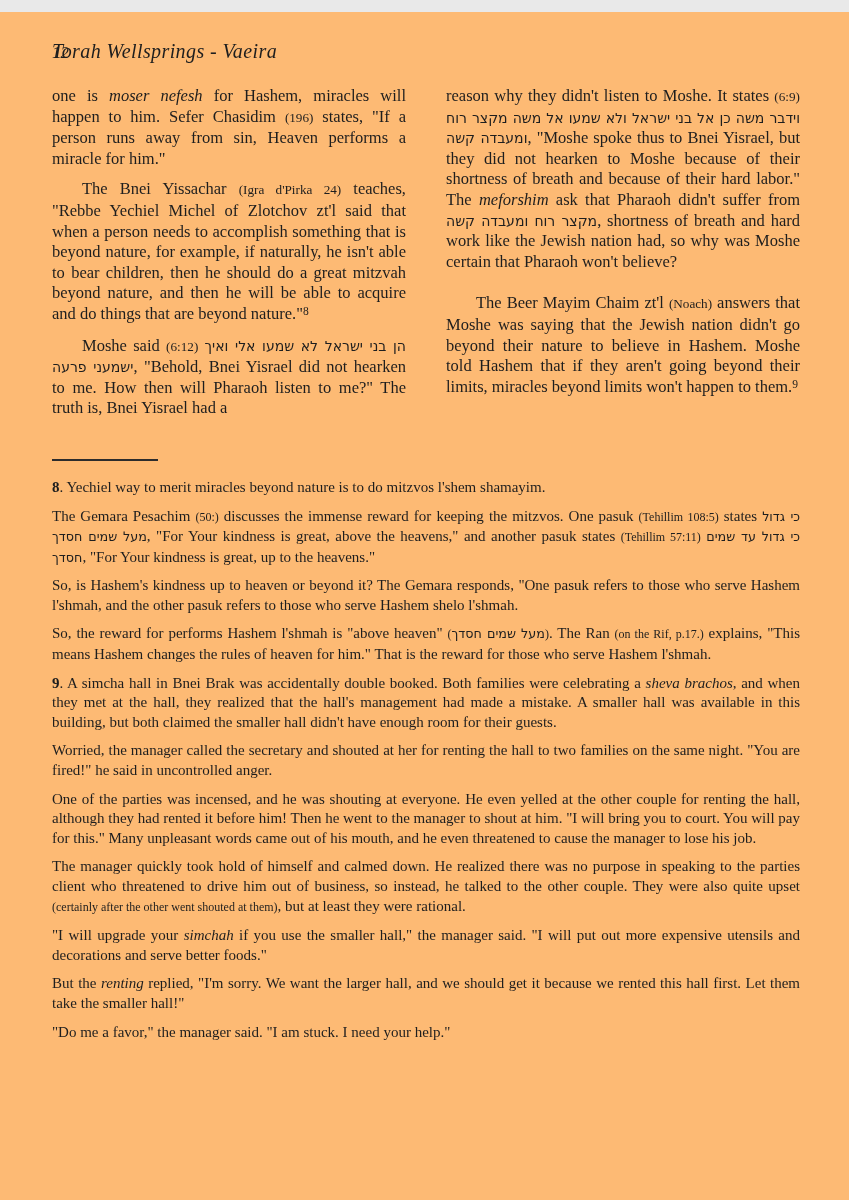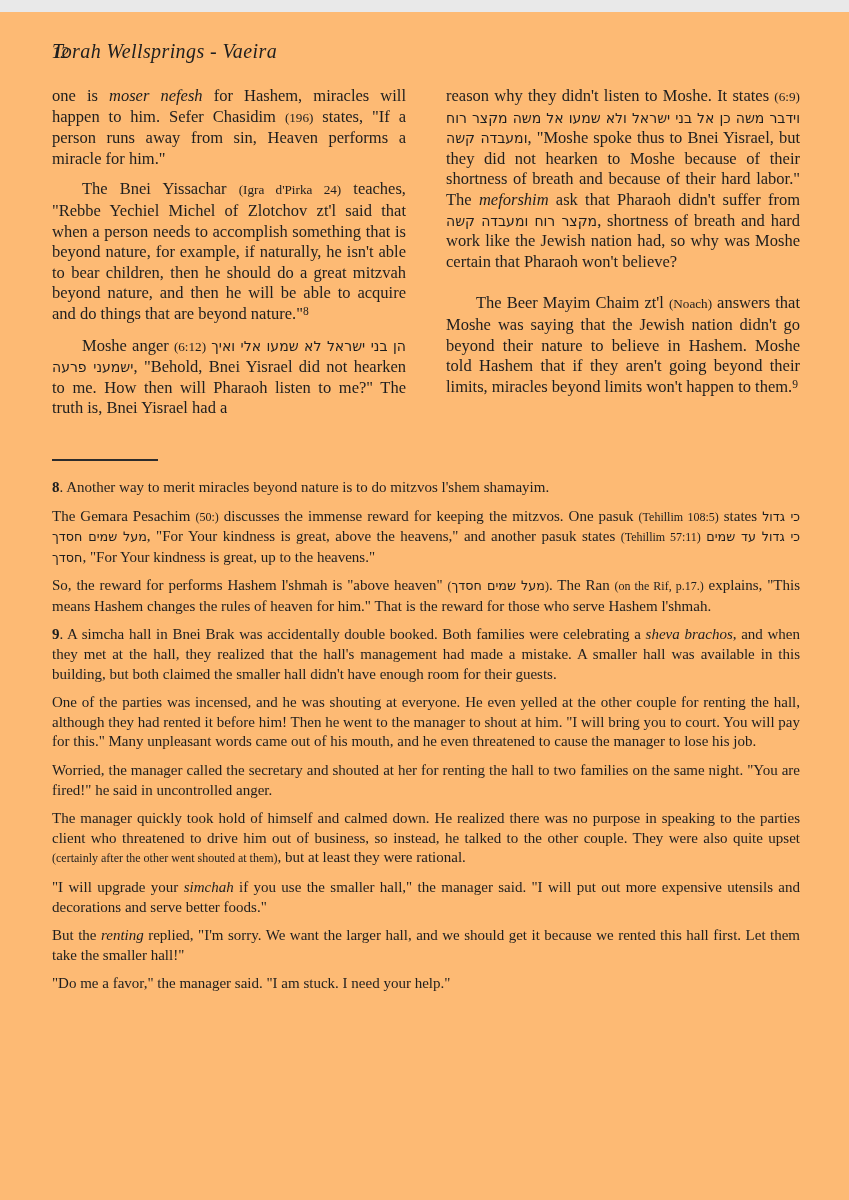--- a/index.html
+++ b/index.html
@@ -73,36 +73,37 @@
 
   <div class="header">
     <span class="page-number">12</span>
     <div class="page-title">Torah Wellsprings - Vaeira</div>
   </div>
 
   <div class="columns">
     <div class="col">
       <p><span>one is </span><span class="seg-i">moser nefesh</span><span> for Hashem, miracles will happen to him. Sefer Chasidim </span><span class="seg-p">(196)</span><span> states, "If a person runs away from sin, Heaven performs a miracle for him."</span></p>
       <p class="indent"><span>The Bnei Yissachar </span><span class="seg-p">(Igra d'Pirka 24)</span><span> teaches, "Rebbe Yechiel Michel of Zlotchov zt'l said that when a person needs to accomplish something that is beyond nature, for example, if naturally, he isn't able to bear children, then he should do a great mitzvah beyond nature, and then he will be able to acquire and do things that are beyond nature."</span><span class="seg-sup">8</span></p>
-      <p class="indent"><span>Moshe anger </span><span class="seg-p">(6:12)</span><span> </span><span class="seg-h">הן בני ישראל לא שמעו אלי ואיך ישמעני פרעה</span><span>, "Behold, Bnei Yisrael did not hearken to me. How then will Pharaoh listen to me?" The truth is, Bnei Yisrael had a</span></p>
+      <p class="indent"><span>Moshe said </span><span class="seg-p">(6:12)</span><span> </span><span class="seg-h">הן בני ישראל לא שמעו אלי ואיך ישמעני פרעה</span><span>, "Behold, Bnei Yisrael did not hearken to me. How then will Pharaoh listen to me?" The truth is, Bnei Yisrael had a</span></p>
     </div>
     <div class="col">
       <p><span>reason why they didn't listen to Moshe. It states </span><span class="seg-p">(6:9)</span><span> </span><span class="seg-h">וידבר משה כן אל בני ישראל ולא שמעו אל משה מקצר רוח ומעבדה קשה</span><span>, "Moshe spoke thus to Bnei Yisrael, but they did not hearken to Moshe because of their shortness of breath and because of their hard labor." The </span><span class="seg-i">meforshim</span><span> ask that Pharaoh didn't suffer from </span><span class="seg-h">מקצר רוח ומעבדה קשה</span><span>, shortness of breath and hard work like the Jewish nation had, so why was Moshe certain that Pharaoh won't believe?</span></p>
       <p class="indent gap-lg"><span>The Beer Mayim Chaim zt'l </span><span class="seg-p">(Noach)</span><span> answers that Moshe was saying that the Jewish nation didn't go beyond their nature to believe in Hashem. Moshe told Hashem that if they aren't going beyond their limits, miracles beyond limits won't happen to them.</span><span class="seg-sup">9</span></p>
     </div>
   </div>
 
   <hr class="fn-sep">
 
   <div class="footnotes">
-    <p><span class="seg-b">8</span><span>. Another way to merit miracles beyond nature is to do mitzvos l'shem shamayim.</span></p>
+    <p><span class="seg-b">8</span><span>. Yechiel way to merit miracles beyond nature is to do mitzvos l'shem shamayim.</span></p>
     <p><span>The Gemara Pesachim </span><span class="seg-p">(50:)</span><span> discusses the immense reward for keeping the mitzvos. One pasuk </span><span class="seg-p">(Tehillim 108:5)</span><span> states </span><span class="seg-h">כי גדול מעל שמים חסדך</span><span>, "For Your kindness is great, above the heavens," and another pasuk states </span><span class="seg-p">(Tehillim 57:11)</span><span> </span><span class="seg-h">כי גדול עד שמים חסדך</span><span>, "For Your kindness is great, up to the heavens."</span></p>
+    <p><span>So, is Hashem's kindness up to heaven or beyond it? The Gemara responds, "One pasuk refers to those who serve Hashem l'shmah, and the other pasuk refers to those who serve Hashem shelo l'shmah.</span></p>
     <p><span>So, the reward for performs Hashem l'shmah is "above heaven" </span><span class="seg-p">(</span><span class="seg-p seg-h">מעל שמים חסדך</span><span class="seg-p">)</span><span>. The Ran </span><span class="seg-p">(on the Rif, p.17.)</span><span> explains, "This means Hashem changes the rules of heaven for him." That is the reward for those who serve Hashem l'shmah.</span></p>
     <p><span class="seg-b">9</span><span>. A simcha hall in Bnei Brak was accidentally double booked. Both families were celebrating a </span><span class="seg-i">sheva brachos</span><span>, and when they met at the hall, they realized that the hall's management had made a mistake. A smaller hall was available in this building, but both claimed the smaller hall didn't have enough room for their guests.</span></p>
+    <p><span>Worried, the manager called the secretary and shouted at her for renting the hall to two families on the same night. "You are fired!" he said in uncontrolled anger.</span></p>
     <p><span>One of the parties was incensed, and he was shouting at everyone. He even yelled at the other couple for renting the hall, although they had rented it before him! Then he went to the manager to shout at him. "I will bring you to court. You will pay for this." Many unpleasant words came out of his mouth, and he even threatened to cause the manager to lose his job.</span></p>
-    <p><span>Worried, the manager called the secretary and shouted at her for renting the hall to two families on the same night. "You are fired!" he said in uncontrolled anger.</span></p>
     <p><span>The manager quickly took hold of himself and calmed down. He realized there was no purpose in speaking to the parties client who threatened to drive him out of business, so instead, he talked to the other couple. They were also quite upset </span><span class="seg-p">(certainly after the other went shouted at them)</span><span>, but at least they were rational.</span></p>
     <p><span>"I will upgrade your </span><span class="seg-i">simchah</span><span> if you use the smaller hall," the manager said. "I will put out more expensive utensils and decorations and serve better foods."</span></p>
     <p><span>But the </span><span class="seg-i">renting</span><span> replied, "I'm sorry. We want the larger hall, and we should get it because we rented this hall first. Let them take the smaller hall!"</span></p>
     <p><span>"Do me a favor," the manager said. "I am stuck. I need your help."</span></p>
   </div>
 
 </div>
 
 </body></html>

